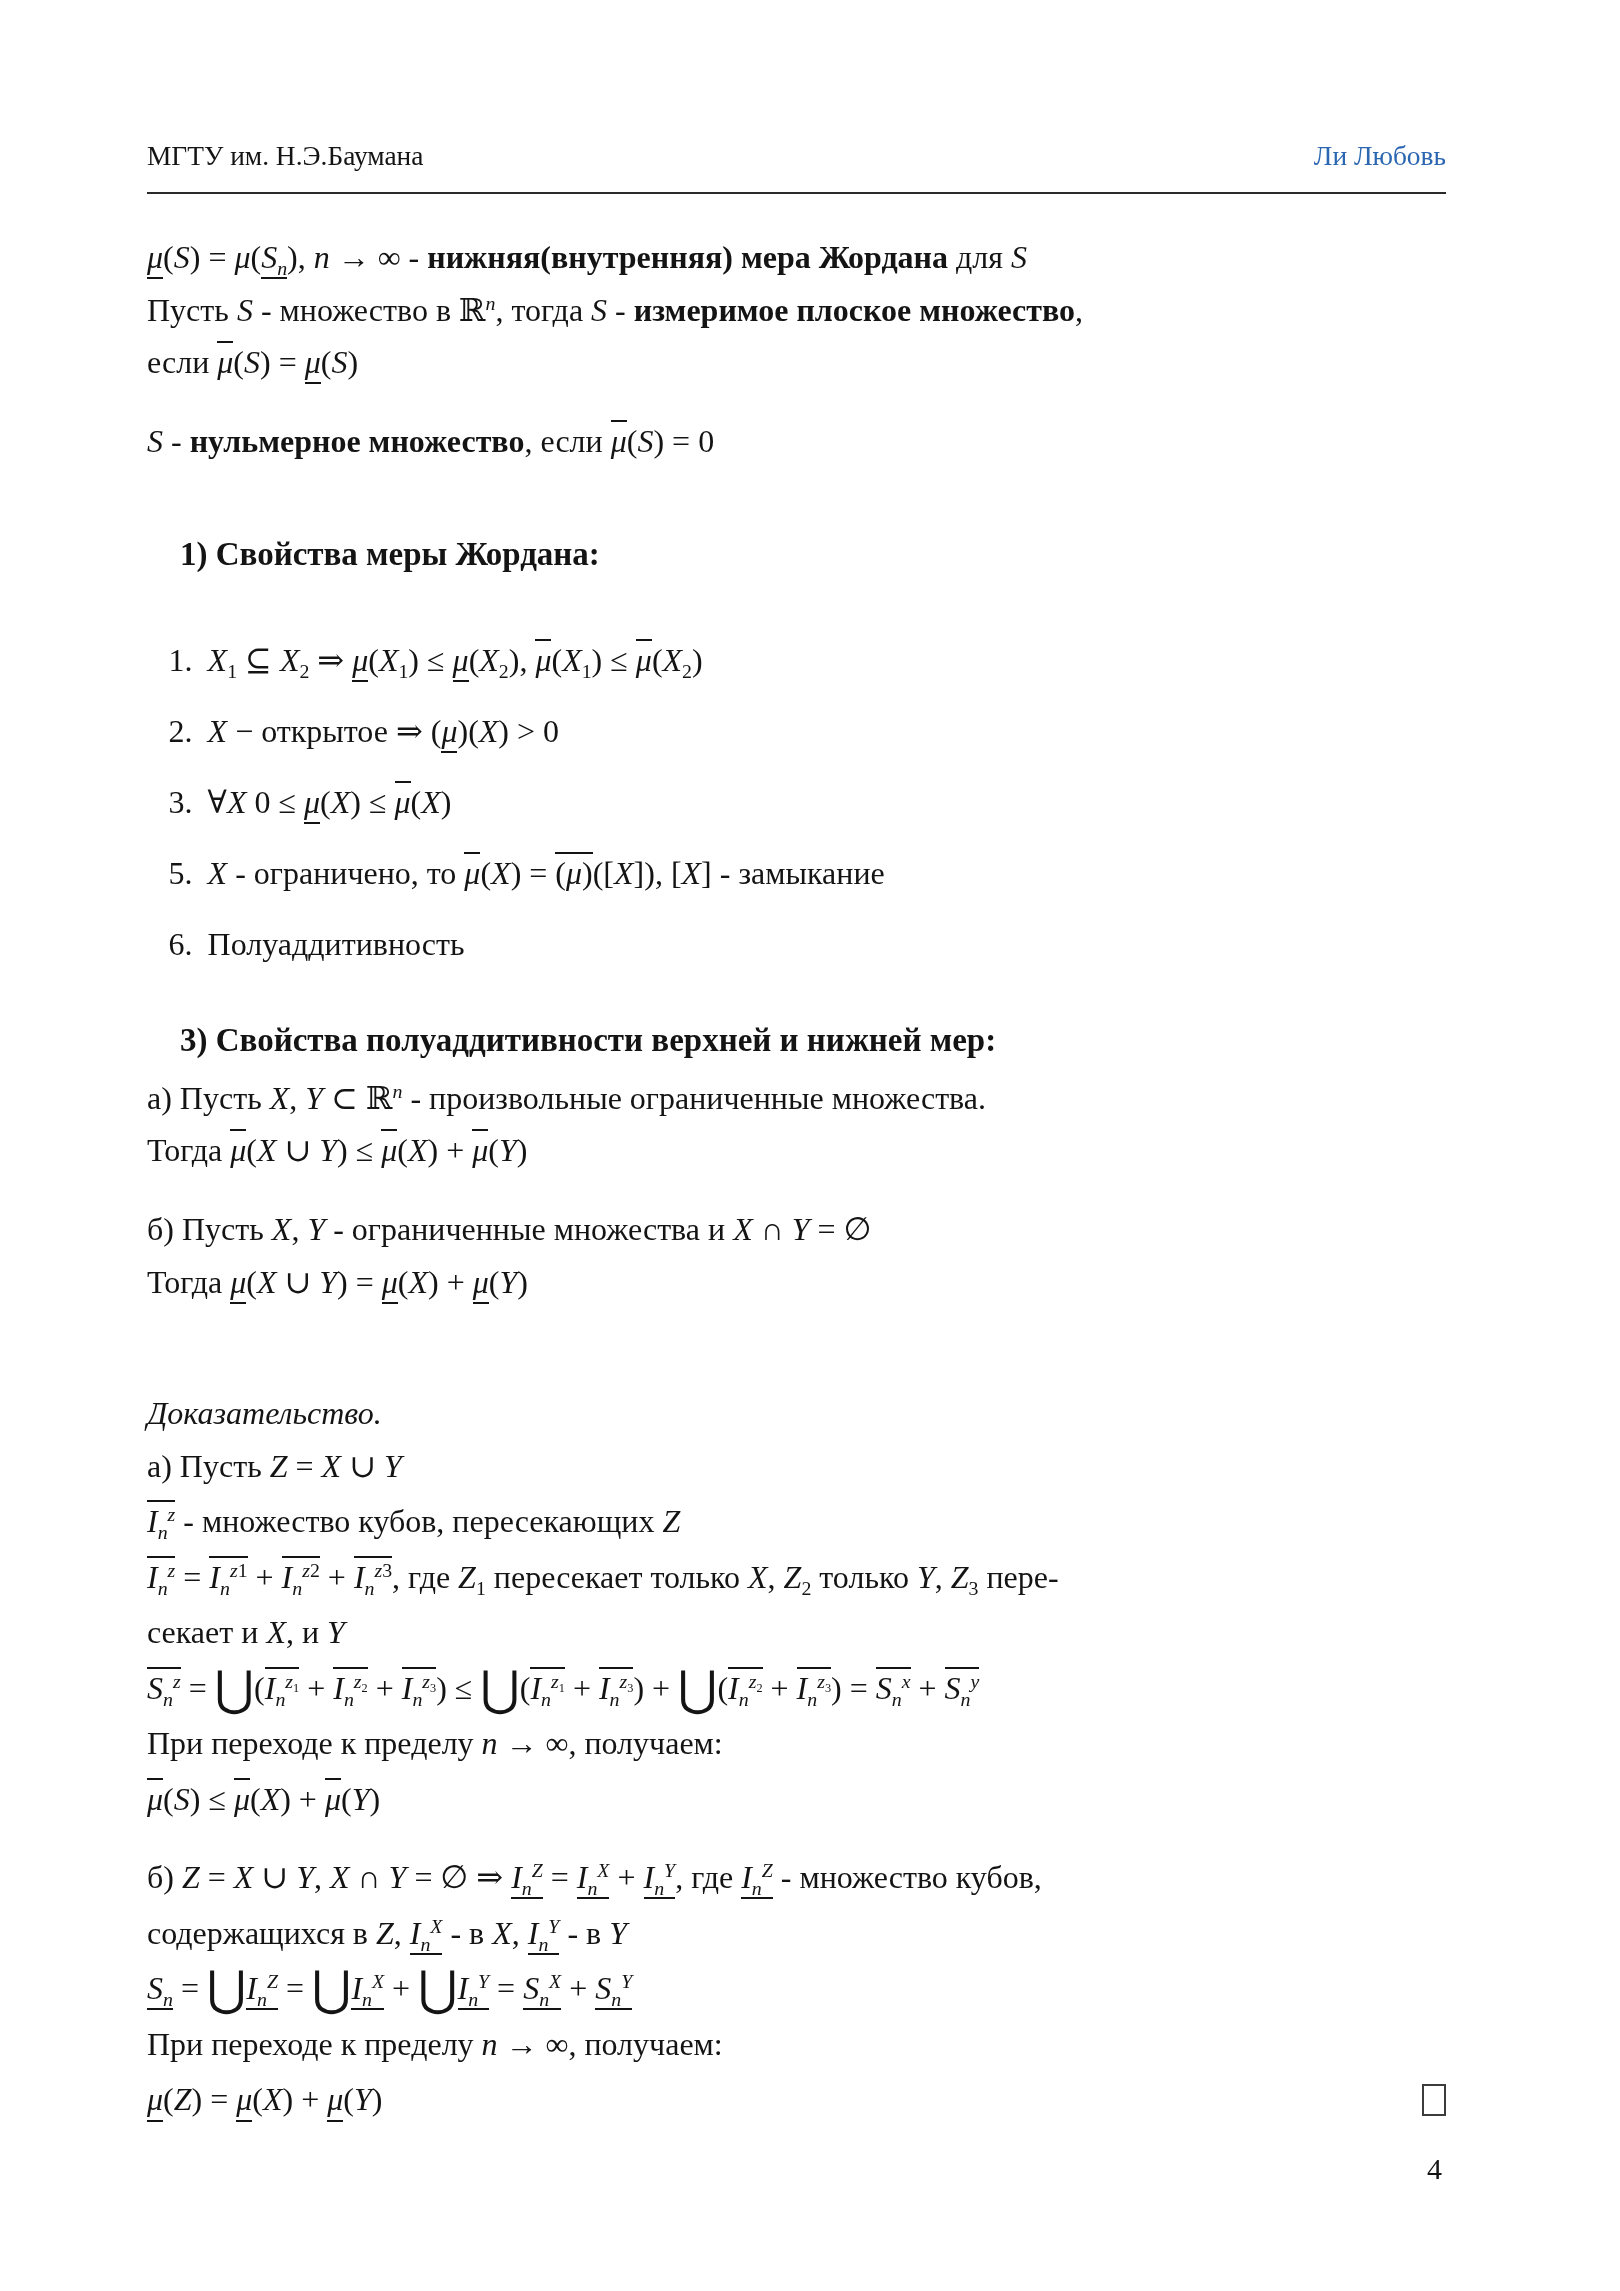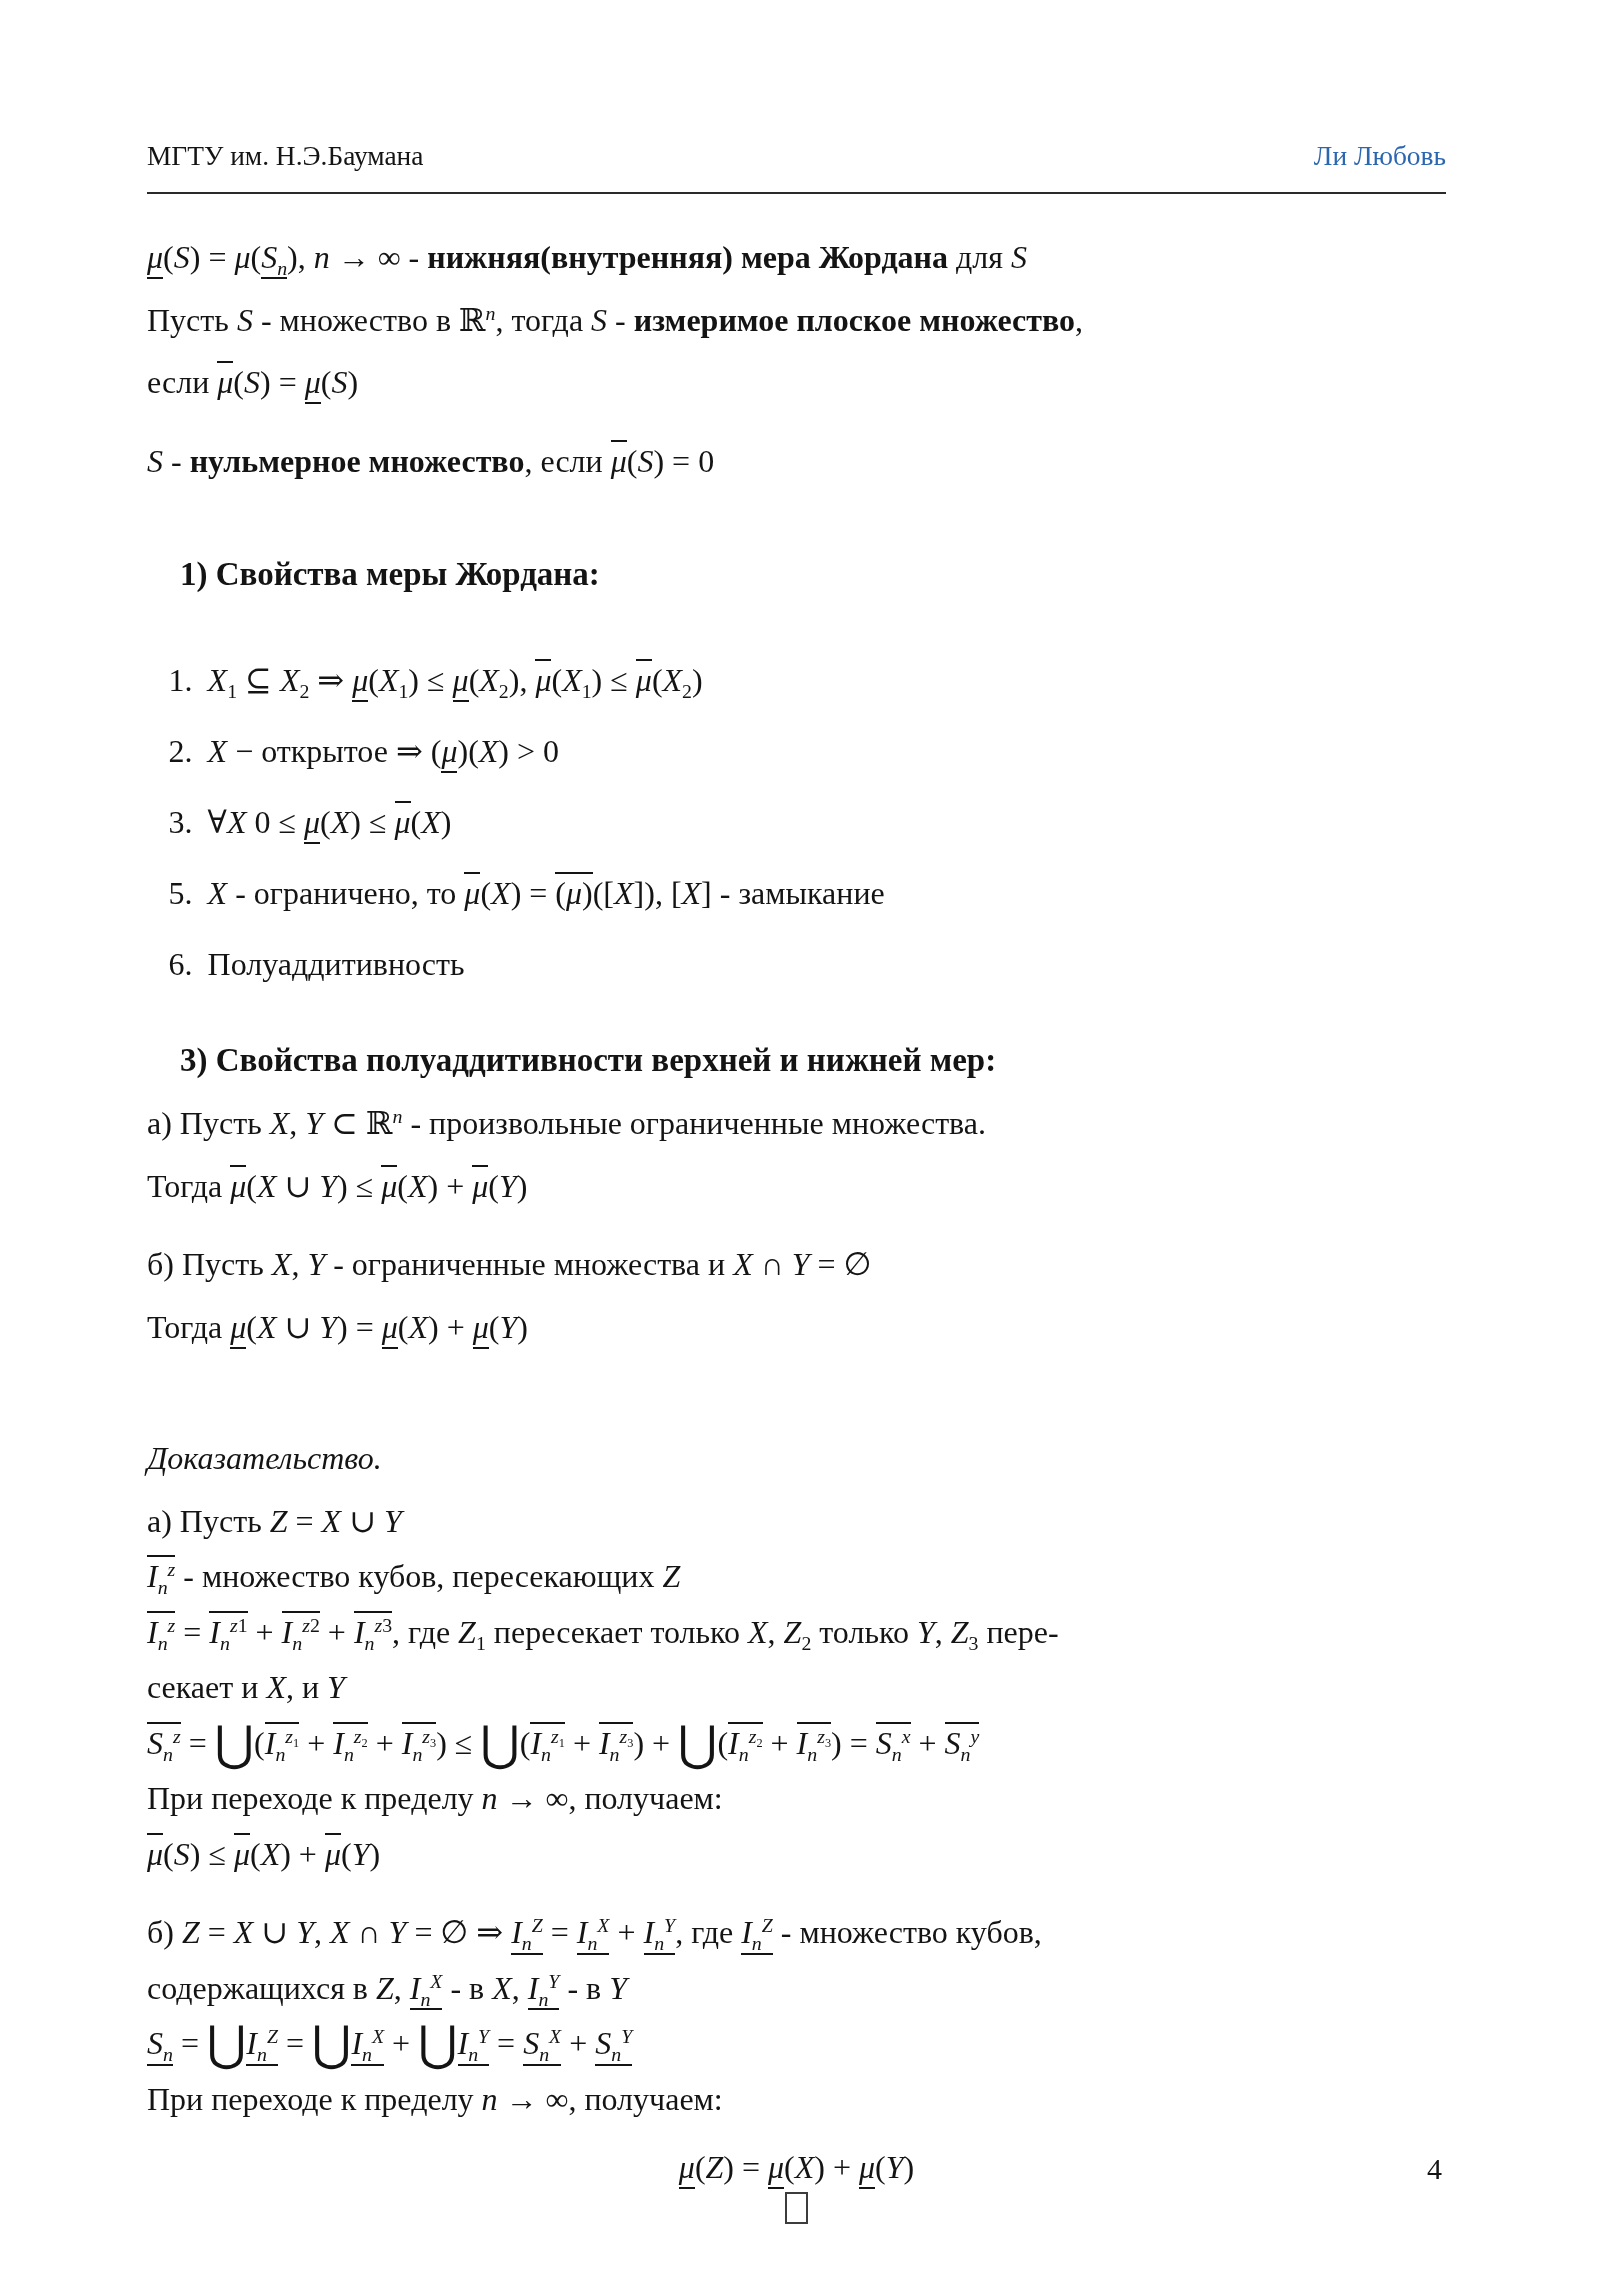--- a/index.html
+++ b/index.html
@@ -19,28 +19,28 @@
     border-bottom:2px solid #2a2a2a;
     padding-bottom:20px;
   }
   .header-right{color:#2b66b1;}
   .content{
     position:absolute;top:204px;left:147px;right:174px;
     line-height:1.55;
   }
   .blk{min-height:1em;}
   .para{margin-top:29px;}
-  .line{margin-top:13px;}
+  .line{margin-top:3px;}
   .tight{margin-top:5.9px;}
   .heading{font-weight:700;margin-top:63px;margin-bottom:55px;padding-left:33px;font-size:33px;}
   .heading2{font-weight:700;margin-top:45px;margin-bottom:7.8px;padding-left:33px;font-size:33px;}
   .item{margin-top:21.6px;padding-left:21.6px;}
   .item .num{display:inline-block;min-width:39px;}
   .proof{font-style:italic;margin-top:82px;}
-  .qed{display:flex;justify-content:space-between;align-items:center;margin-top:18px;flex-direction:column;}
+  .qed{display:flex;justify-content:space-between;align-items:center;margin-top:6px;}
   .qedbox{display:inline-block;width:19.6px;height:27.4px;border:2px solid #3c3c3c;}
   .footer-page{
     position:absolute;right:178px;bottom:106px;
     font-size:30px;
   }
   
   sub,sup{font-size:62%;line-height:0;}
   sub{vertical-align:-0.35em;}
   sup{vertical-align:0.55em;}
   .ov{display:inline-block;border-top:2px solid currentColor;padding-top:2px;line-height:1.1;}

